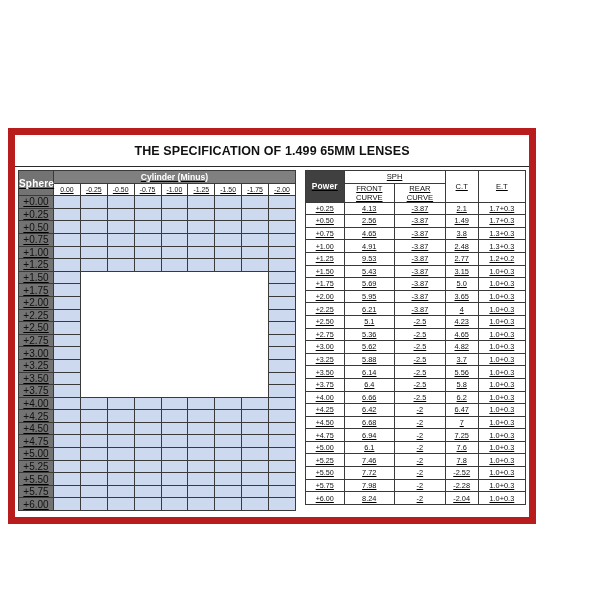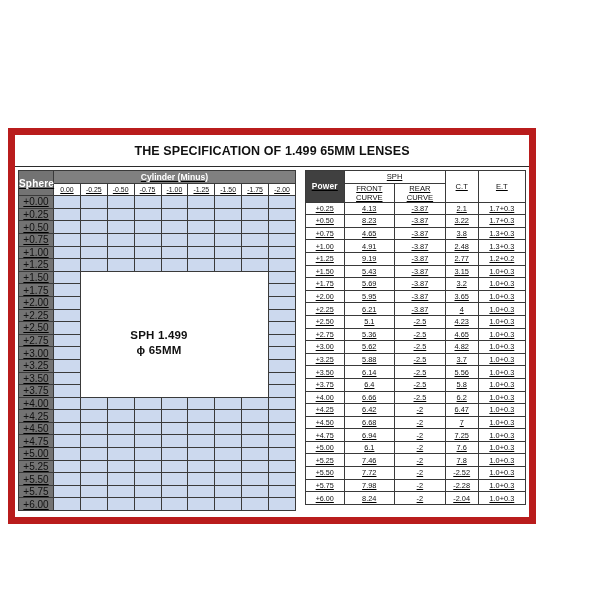--- a/index.html
+++ b/index.html
@@ -470,24 +470,20 @@
               <td class="on"></td>
               <td class="on"></td>
               <td class="on"></td>
               <td class="on"></td>
               <td class="on"></td>
               <td class="on"></td>
             </tr>
           </tbody>
       </table>
 
-      <div id="sph-callout">
-        <span class="cl">SPH 1.499</span>
-        <span class="cl">ϕ 65MM</span>
-      </div>
     </div>
 
     <div class="spacer-pane"></div>
 
     <div class="right-pane">
       <table id="spec-table">
         <colgroup>
           <col class="c-power">
             <col class="c-front">
             <col class="c-rear">
@@ -509,58 +505,58 @@
         <tbody id="spec-body">
             <tr>
               <td class="power-cell">+0.25</td>
               <td>4.13</td>
               <td>-3.87</td>
               <td>2.1</td>
               <td>1.7+0.3</td>
             </tr>
             <tr>
               <td class="power-cell">+0.50</td>
-              <td>8.23</td>
-              <td>-3.87</td>
-              <td>3.22</td>
+              <td>2.56</td>
+              <td>-3.87</td>
+              <td>1.49</td>
               <td>1.7+0.3</td>
             </tr>
             <tr>
               <td class="power-cell">+0.75</td>
               <td>4.65</td>
               <td>-3.87</td>
               <td>3.8</td>
               <td>1.3+0.3</td>
             </tr>
             <tr>
               <td class="power-cell">+1.00</td>
               <td>4.91</td>
               <td>-3.87</td>
               <td>2.48</td>
               <td>1.3+0.3</td>
             </tr>
             <tr>
               <td class="power-cell">+1.25</td>
-              <td>9.19</td>
+              <td>9.53</td>
               <td>-3.87</td>
               <td>2.77</td>
               <td>1.2+0.2</td>
             </tr>
             <tr>
               <td class="power-cell">+1.50</td>
               <td>5.43</td>
               <td>-3.87</td>
               <td>3.15</td>
               <td>1.0+0.3</td>
             </tr>
             <tr>
               <td class="power-cell">+1.75</td>
               <td>5.69</td>
               <td>-3.87</td>
-              <td>3.2</td>
+              <td>5.0</td>
               <td>1.0+0.3</td>
             </tr>
             <tr>
               <td class="power-cell">+2.00</td>
               <td>5.95</td>
               <td>-3.87</td>
               <td>3.65</td>
               <td>1.0+0.3</td>
             </tr>
             <tr>

